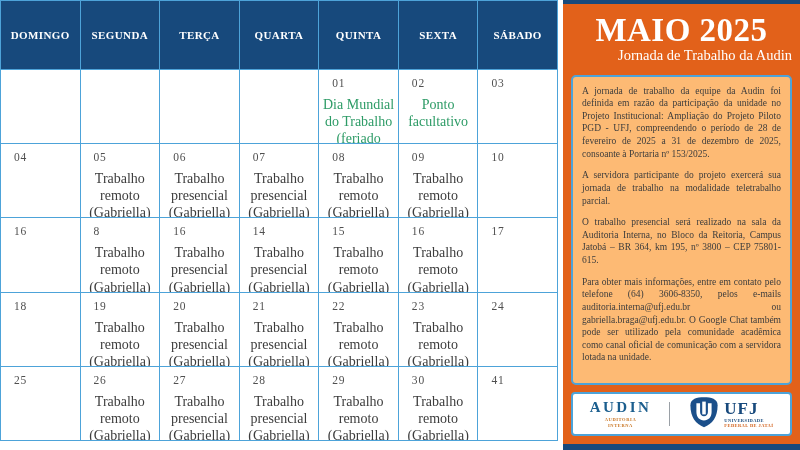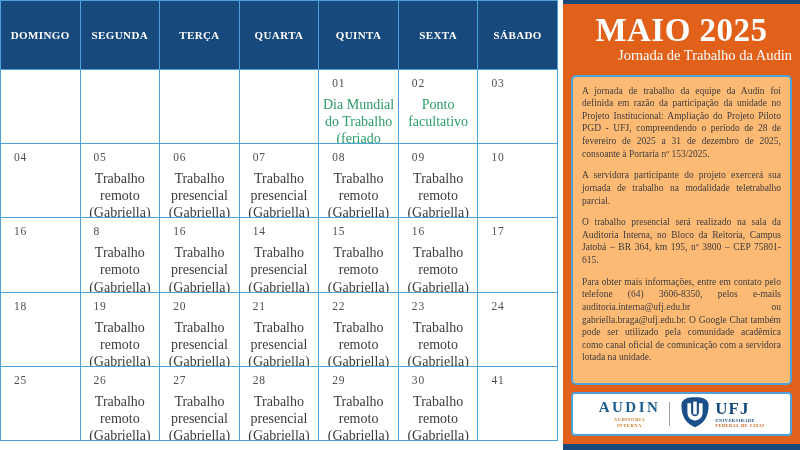--- a/index.html
+++ b/index.html
@@ -110,21 +110,21 @@
 
   .logobox {
     margin-top:7px;
     height:40px;
     background:#ffffff;
     border:2px solid #4da3d9;
     border-radius:4px;
     display:flex;
     align-items:center;
     justify-content:center;
-    gap:9px;
+    gap:18px;
     flex:0 0 auto;
     box-sizing:content-box;
   }
   .audin-logo { text-align:center; line-height:1; }
   .audin-name {
     font-size:15px;
     font-weight:bold;
     color:#1b5e8e;
     letter-spacing:2.5px;
   }

